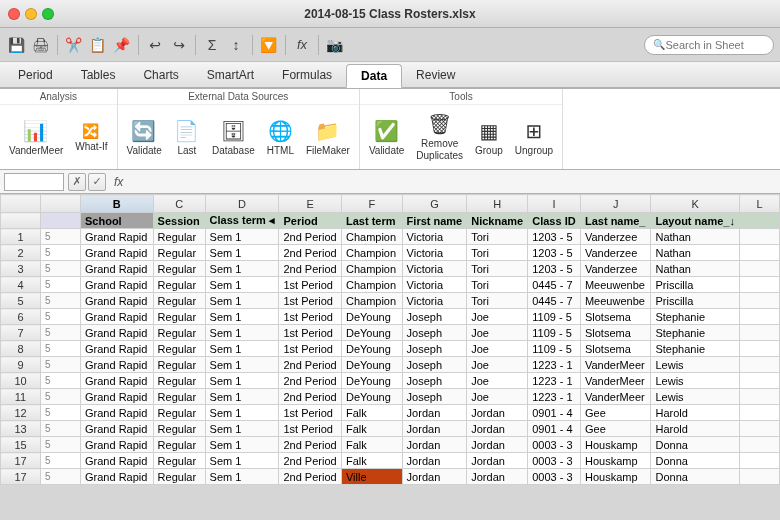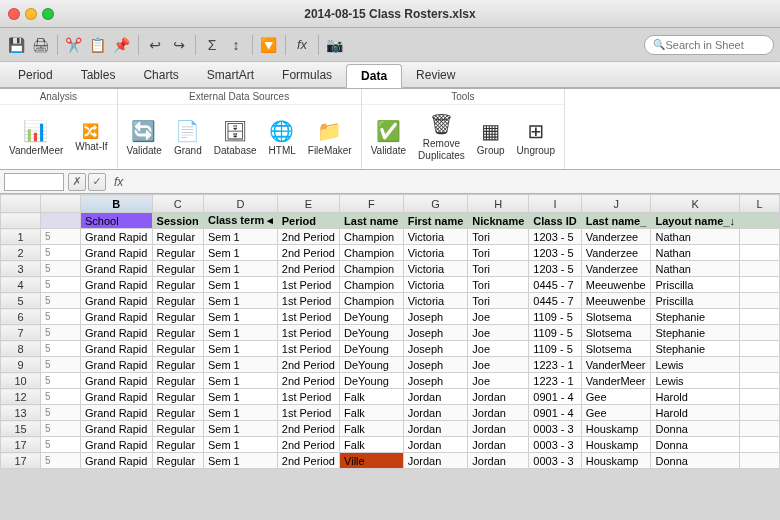--- a/index.html
+++ b/index.html
@@ -320,21 +320,21 @@
 
   <div class="ribbon-section" style="min-width:230px;">
     <div class="ribbon-section-header">External Data Sources</div>
     <div class="ribbon-section-body">
       <div class="ribbon-btn">
         <span class="icon">🔄</span>
         <span>Validate</span>
       </div>
       <div class="ribbon-btn">
         <span class="icon">📄</span>
-        <span>Grand</span>
+        <span>Last</span>
       </div>
       <div class="ribbon-btn">
         <span class="icon">🗄</span>
         <span>Database</span>
       </div>
       <div class="ribbon-btn">
         <span class="icon">🌐</span>
         <span>HTML</span>
       </div>
       <div class="ribbon-btn">
@@ -391,25 +391,25 @@
           <th class="col-header" style="width:60px;">G</th>
           <th class="col-header" style="width:48px;">H</th>
           <th class="col-header" style="width:55px;">I</th>
           <th class="col-header" style="width:78px;">J</th>
           <th class="col-header" style="width:70px;">K</th>
           <th class="col-header" style="width:18px;">L</th>
         </tr>
         <tr style="background:#e8f0e8;font-weight:bold;">
           <th class="row-header"></th>
           <td class="data-cell" style="font-weight:bold;background:#dde;"></td>
-          <td class="data-cell" style="font-weight:normal;background:#8b5cf6;">School</td>
+          <td class="data-cell" style="font-weight:bold;background:#a3a3a3;">School</td>
           <td class="data-cell" style="font-weight:bold;background:#c8d8c8;">Session</td>
           <td class="data-cell" style="font-weight:bold;background:#c8d8c8;">Class term ◂</td>
           <td class="data-cell" style="font-weight:bold;background:#c8d8c8;">Period</td>
-          <td class="data-cell" style="font-weight:bold;background:#c8d8c8;">Last name</td>
+          <td class="data-cell" style="font-weight:bold;background:#c8d8c8;">Last term</td>
           <td class="data-cell" style="font-weight:bold;background:#c8d8c8;">First name</td>
           <td class="data-cell" style="font-weight:bold;background:#c8d8c8;">Nickname</td>
           <td class="data-cell" style="font-weight:bold;background:#c8d8c8;">Class ID</td>
           <td class="data-cell" style="font-weight:bold;background:#c8d8c8;">Last name_</td>
           <td class="data-cell" style="font-weight:bold;background:#c8d8c8;">Layout name_↓</td>
           <td class="data-cell" style="background:#c8d8c8;"></td>
         </tr>
       </thead>
       <tbody id="table-body">
       <tr>
@@ -556,20 +556,35 @@
     <td class="data-cell" style="background:white;">2nd Period</td>
     <td class="data-cell" style="background:white;">DeYoung</td>
     <td class="data-cell" style="background:white;">Joseph</td>
     <td class="data-cell" style="background:white;">Joe</td>
     <td class="data-cell" style="background:white;">1223 - 1</td>
     <td class="data-cell" style="background:white;">VanderMeer</td>
     <td class="data-cell" style="background:white;">Lewis</td>
     <td class="data-cell" style="background:white;"></td>
   </tr>
           <tr>
+    <th class="row-header">11</th>
+    <td class="data-cell" style="background:#fafafa;width:20px;font-size:10px;color:#888;">5</td>
+    <td class="data-cell" style="background:#fafafa;">Grand Rapid</td>
+    <td class="data-cell" style="background:#fafafa;">Regular</td>
+    <td class="data-cell" style="background:#fafafa;">Sem 1</td>
+    <td class="data-cell" style="background:#fafafa;">2nd Period</td>
+    <td class="data-cell" style="background:#fafafa;">DeYoung</td>
+    <td class="data-cell" style="background:#fafafa;">Joseph</td>
+    <td class="data-cell" style="background:#fafafa;">Joe</td>
+    <td class="data-cell" style="background:#fafafa;">1223 - 1</td>
+    <td class="data-cell" style="background:#fafafa;">VanderMeer</td>
+    <td class="data-cell" style="background:#fafafa;">Lewis</td>
+    <td class="data-cell" style="background:#fafafa;"></td>
+  </tr>
+          <tr>
     <th class="row-header">12</th>
     <td class="data-cell" style="background:white;width:20px;font-size:10px;color:#888;">5</td>
     <td class="data-cell" style="background:white;">Grand Rapid</td>
     <td class="data-cell" style="background:white;">Regular</td>
     <td class="data-cell" style="background:white;">Sem 1</td>
     <td class="data-cell" style="background:white;">1st Period</td>
     <td class="data-cell" style="background:white;">Falk</td>
     <td class="data-cell" style="background:white;">Jordan</td>
     <td class="data-cell" style="background:white;">Jordan</td>
     <td class="data-cell" style="background:white;">0901 - 4</td>

